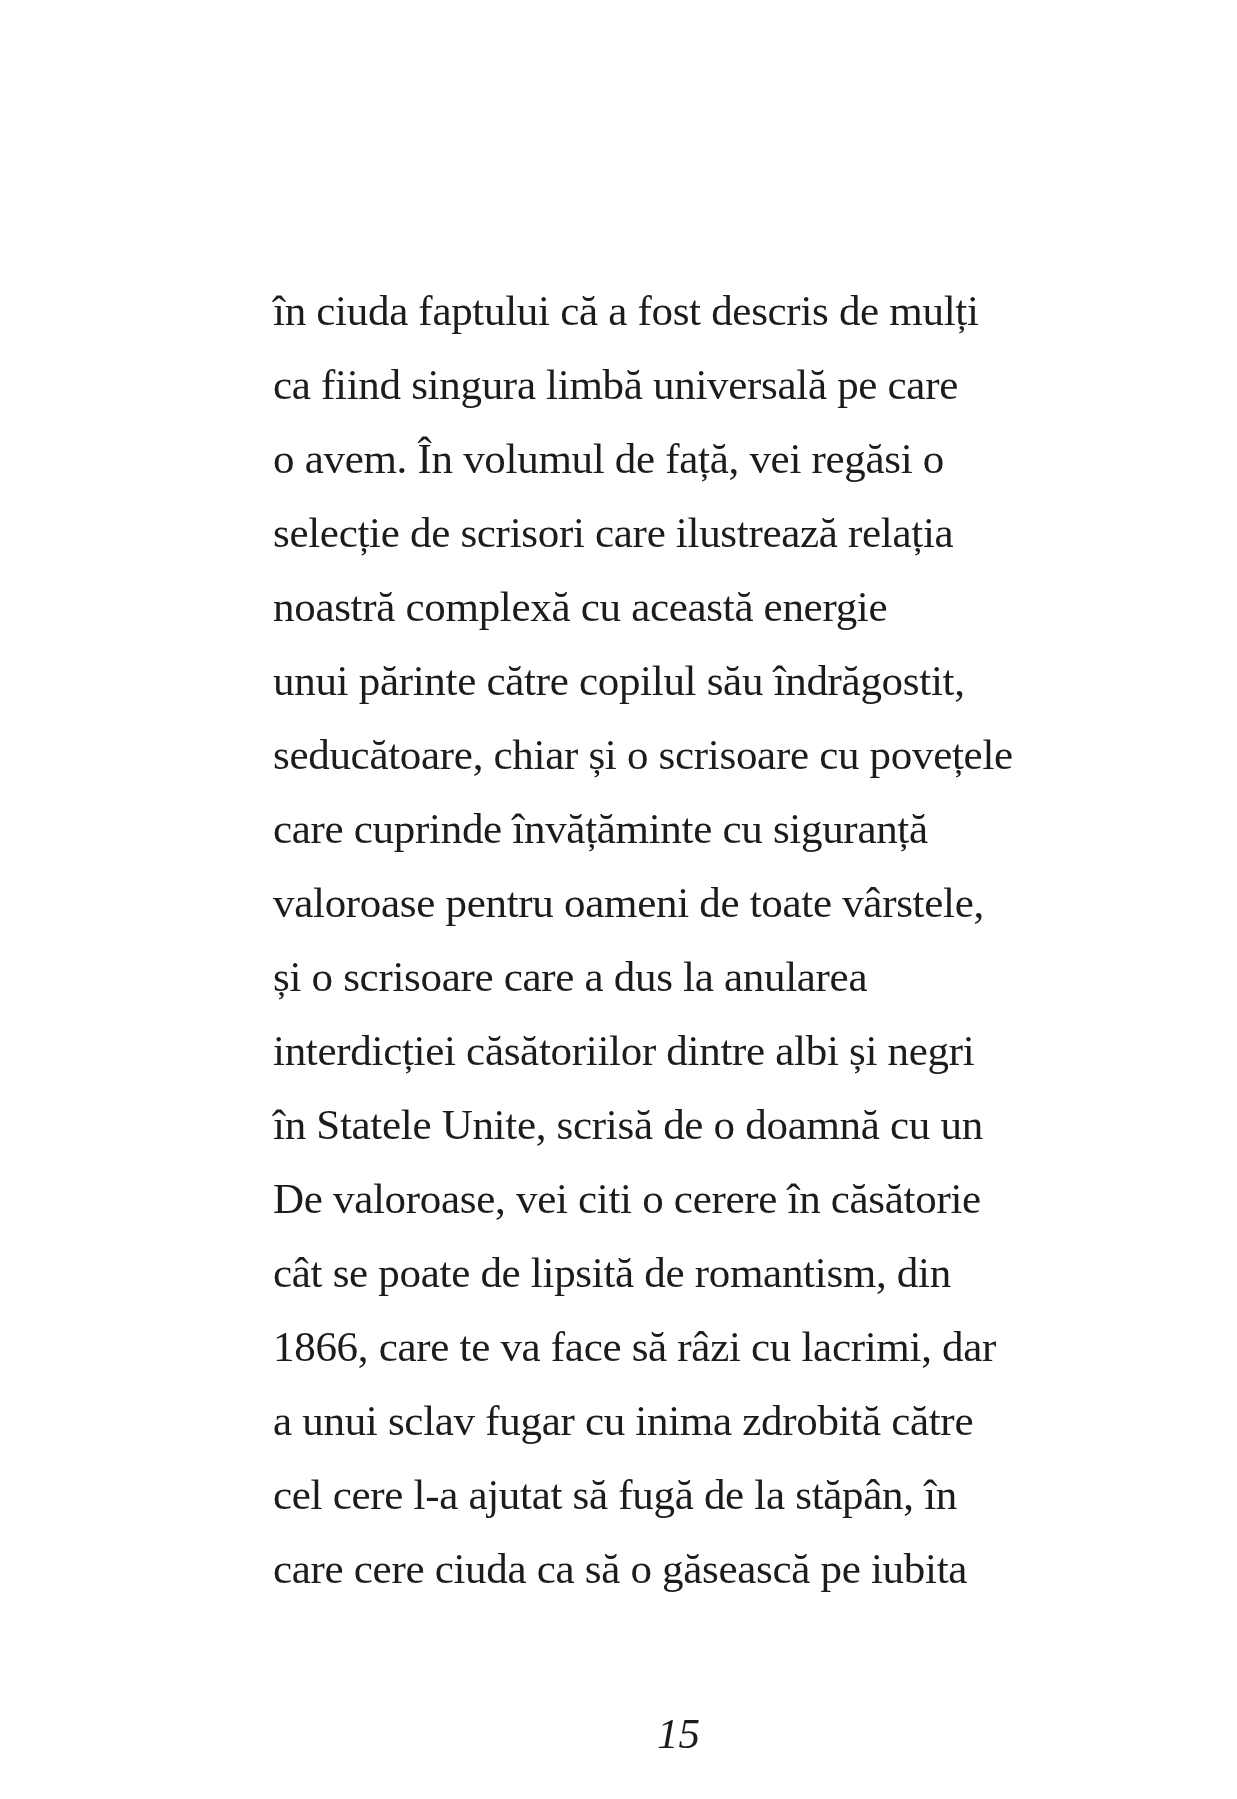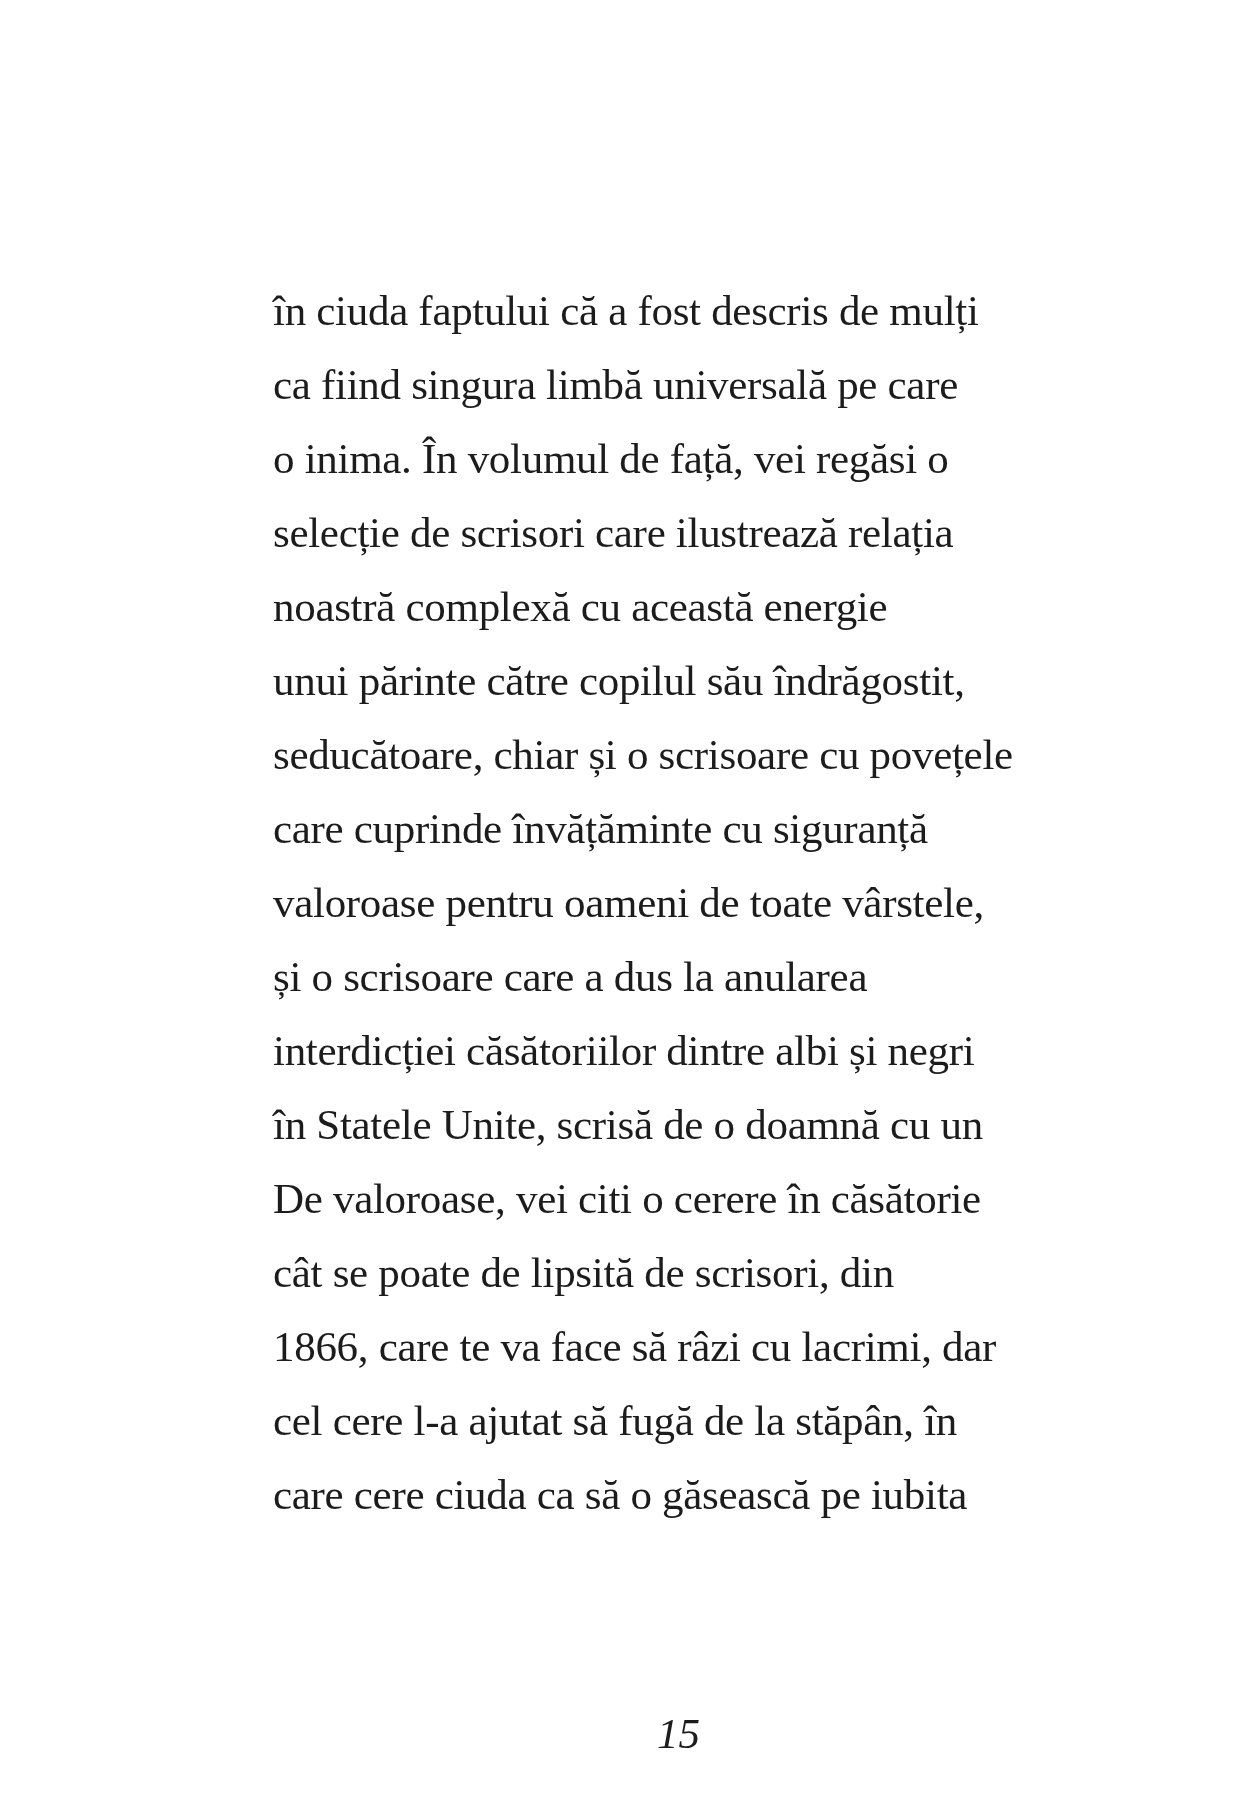--- a/index.html
+++ b/index.html
@@ -47,30 +47,31 @@
     line-height: 48px;
   }
 </style>
 </head>
 <body>
 
 <div class="page">
   <div class="text-block">
     <span class="line">în ciuda faptului că a fost descris de mulți</span>
     <span class="line">ca fiind singura limbă universală pe care</span>
-    <span class="line">o inima. În volumul de față, vei regăsi o</span>
+    <span class="line">o avem. În volumul de față, vei regăsi o</span>
     <span class="line">selecție de scrisori care ilustrează relația</span>
     <span class="line">noastră complexă cu această energie</span>
     <span class="line">unui părinte către copilul său îndrăgostit,</span>
     <span class="line">seducătoare, chiar și o scrisoare cu povețele</span>
     <span class="line">care cuprinde învățăminte cu siguranță</span>
     <span class="line">valoroase pentru oameni de toate vârstele,</span>
     <span class="line">și o scrisoare care a dus la anularea</span>
     <span class="line">interdicției căsătoriilor dintre albi și negri</span>
     <span class="line">în Statele Unite, scrisă de o doamnă cu un</span>
     <span class="line">De valoroase, vei citi o cerere în căsătorie</span>
-    <span class="line">cât se poate de lipsită de scrisori, din</span>
+    <span class="line">cât se poate de lipsită de romantism, din</span>
     <span class="line">1866, care te va face să râzi cu lacrimi, dar</span>
+    <span class="line">a unui sclav fugar cu inima zdrobită către</span>
     <span class="line">cel cere l-a ajutat să fugă de la stăpân, în</span>
     <span class="line">care cere ciuda ca să o găsească pe iubita</span>
   </div>
   <div class="page-number">15</div>
 </div>
 
 </body></html>

